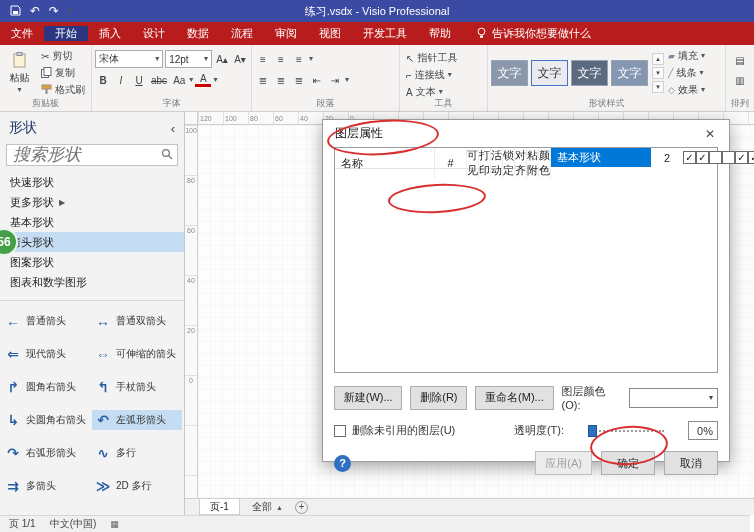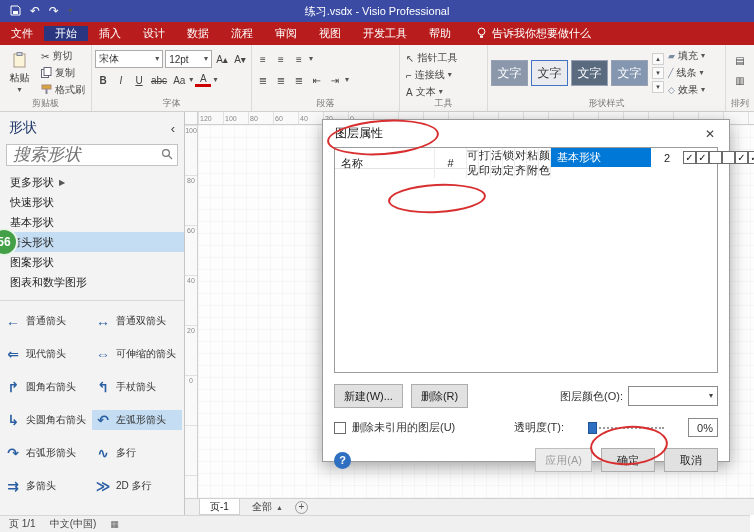--- a/index.html
+++ b/index.html
@@ -305,25 +305,25 @@
     <span class="coll">‹</span>
   </div>
   <div class="searchbox">
     <input type="text" placeholder="搜索形状" style="">
     <span><svg width="12" height="12" viewBox="0 0 12 12">
           <circle cx="5" cy="5" r="3.4" fill="none" stroke="#777" stroke-width="1.2"></circle>
           <line x1="7.6" y1="7.6" x2="11" y2="11" stroke="#777" stroke-width="1.2"></line>
         </svg></span>
   </div>
   <div class="nav-item">
+    <span>快速形状</span>
+  </div>
+  <div class="nav-item">
     <span>更多形状</span>
     <span class="marrow">▶</span>
-  </div>
-  <div class="nav-item">
-    <span>快速形状</span>
   </div>
   <div class="nav-item">
     <span>基本形状</span>
   </div>
   <div class="nav-item selected">
     <span>箭头形状</span>
   </div>
   <div class="nav-item">
     <span>图案形状</span>
   </div>
@@ -457,20 +457,21 @@
         <span class="cbx"></span>
         <span class="cbx">✓</span>
         <span class="cbx">✓</span>
         <span class="cbx"></span>
       </div>
     </div>
 
     <div class="dlg-actions">
       <div class="btn">新建(W)...</div>
       <div class="btn">删除(R)</div>
+      <div class="btn">重命名(M)...</div>
       <div class="layer-color">
         <span>图层颜色(O):</span>
         <div class="combo2">
           <span class="c2caret">▾</span>
         </div>
       </div>
     </div>
 
     <div class="dlg-options">
       <span class="opt-check"></span>

